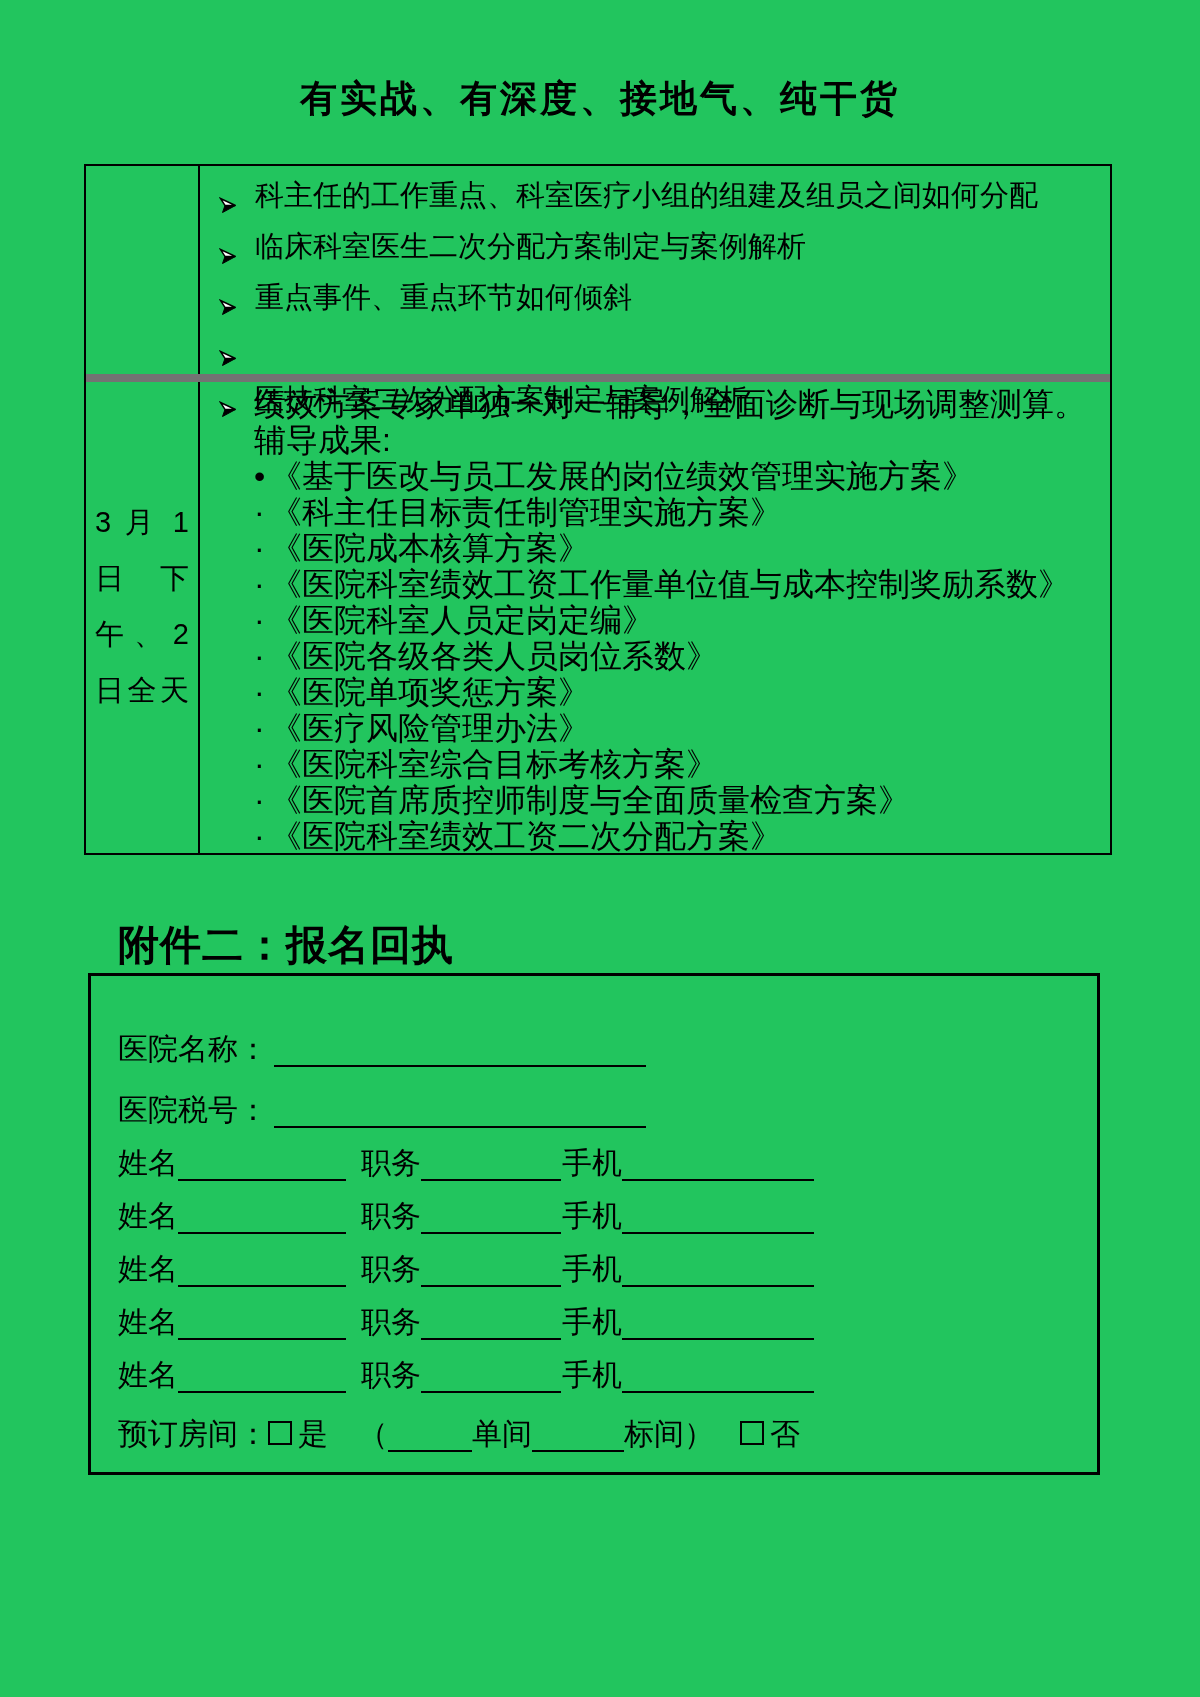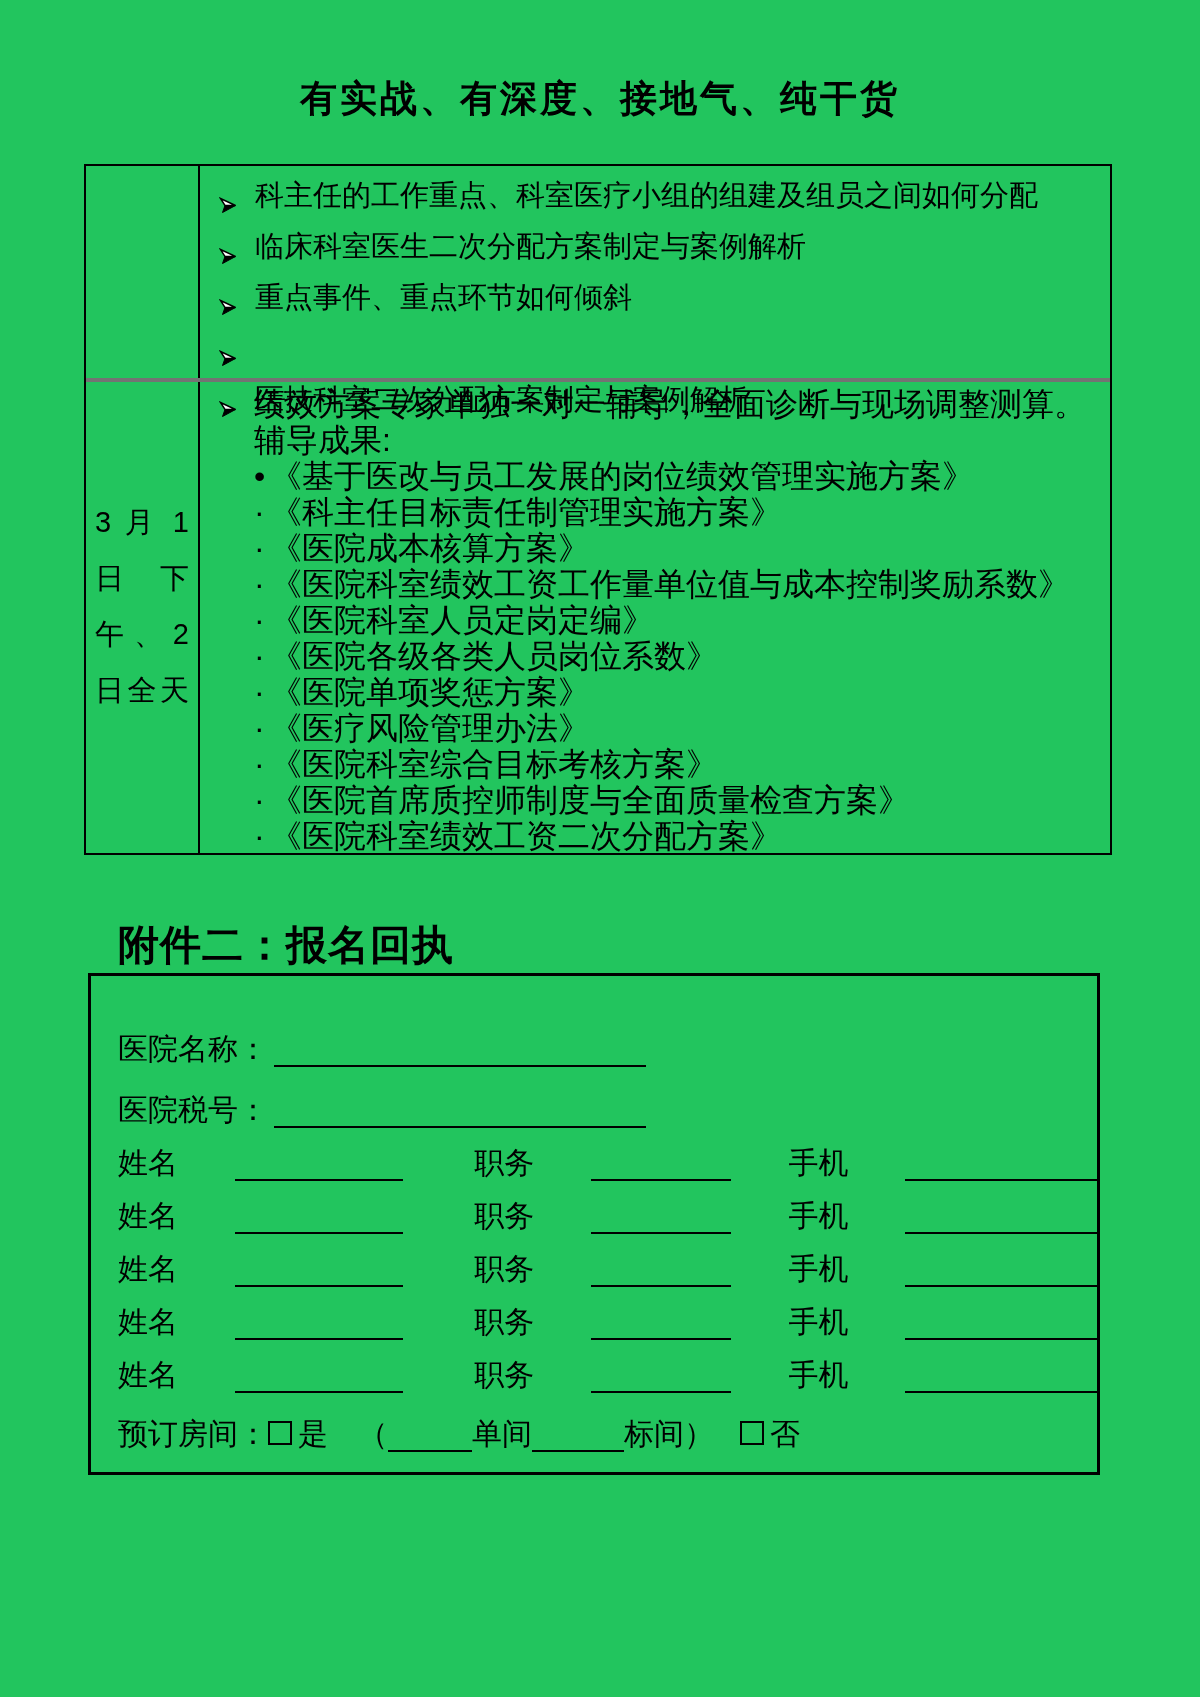--- a/index.html
+++ b/index.html
@@ -22,21 +22,21 @@
     letter-spacing:3px;
     white-space:pre;
   }
   
   .schedule-table{
     position:absolute;left:84px;top:164px;width:1028px;
     border:2px solid #000;
     box-sizing:border-box;
   }
   .t-row{display:flex;box-sizing:border-box;}
-  .t-row.r1{height:216px;border-bottom:4px solid #737373;}
+  .t-row.r1{height:216px;border-bottom:8px solid #737373;}
   .t-row.r2{height:471px;}
   .t-date{
     width:114px;flex:0 0 114px;
     border-right:2px solid #000;
     box-sizing:border-box;
     font-size:29px;
   }
   .t-content{flex:1;box-sizing:border-box;}
   .r1 .t-content{padding:9px 10px 0 19px;}
   .bullet-row{display:flex;align-items:flex-start;line-height:41px;font-size:29px;}
@@ -70,21 +70,21 @@
   .frow{display:flex;align-items:flex-end;}
   .frow .flabel{line-height:36px;white-space:pre;}
   .blank{
     display:inline-block;
     border-bottom:2px solid #000;
     height:38px;
     box-sizing:border-box;
   }
   .hosp-row{height:61px;}
   .hosp-row .blank{width:372px;margin-left:6px;}
-  .att-row{height:53px;justify-content:space-between;}
+  .att-row{height:53px;}
   .blank-name{width:168px;}
   .blank-title{width:140px;}
   .blank-phone{width:192px;}
   .lbl-title{margin-left:15px;}
   .lbl-phone{margin-left:1px;}
   .room-row{height:56px;margin-top:3px;}
   .checkbox{
     width:20px;height:20px;
     border:2px solid #000;
     display:inline-block;

